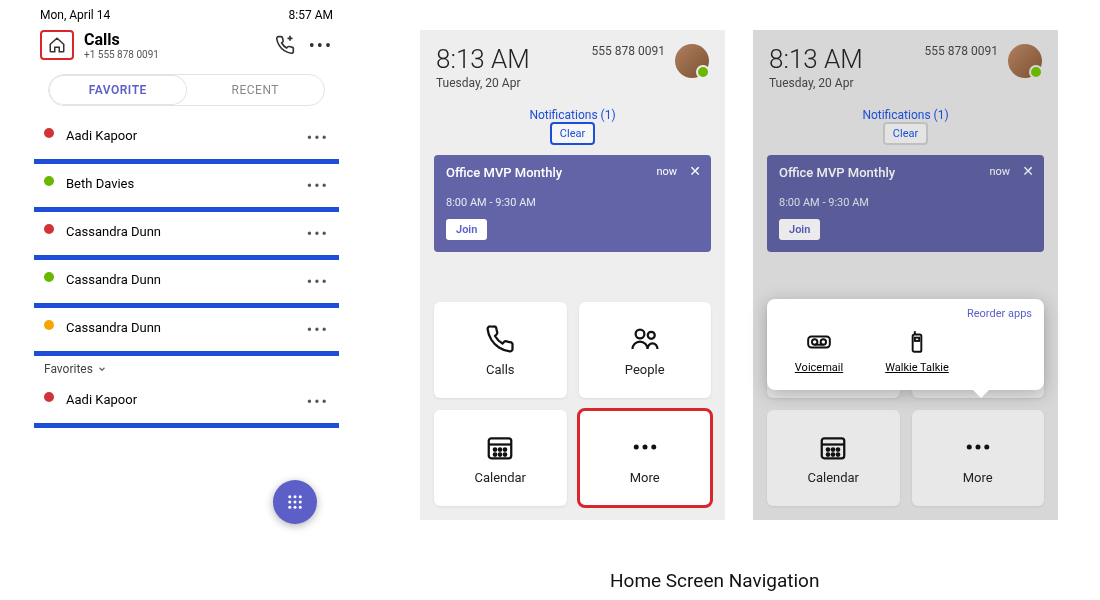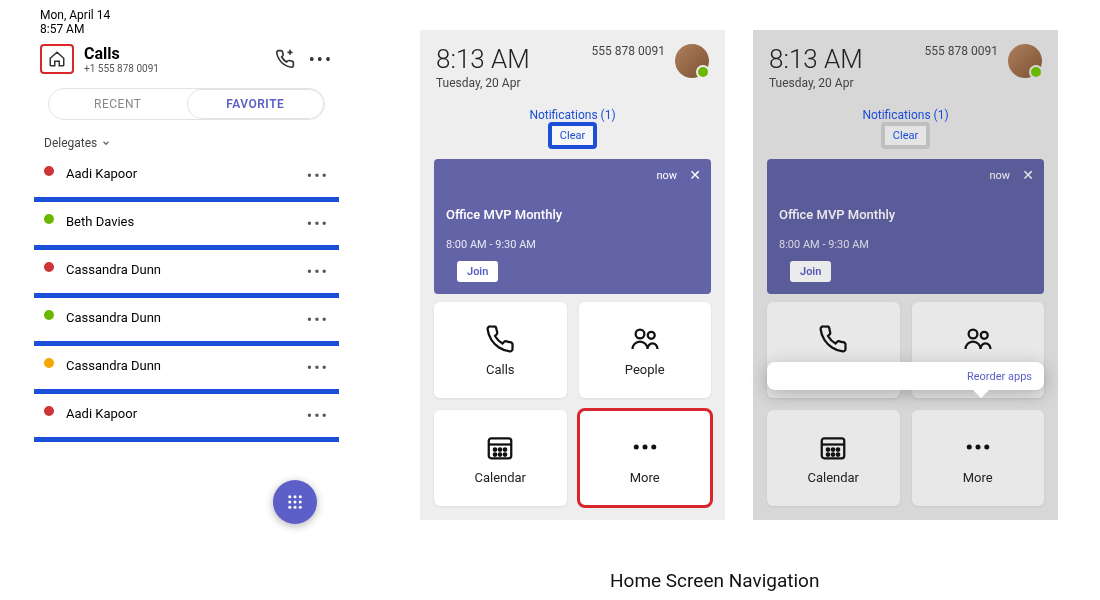--- a/index.html
+++ b/index.html
@@ -1,21 +1,21 @@
 <!DOCTYPE html>
 <html><head>
 <meta charset="utf-8">
 <style>
   * { box-sizing: border-box; margin: 0; padding: 0; font-family: -apple-system, "Segoe UI", Roboto, sans-serif; }
   body { background: #fff; width: 1100px; height: 600px; position: relative; }
   .stage { position: relative; width: 1100px; height: 600px; }
 
   
   .panel1 { position: absolute; left: 34px; top: 2px; width: 305px; height: 530px; background:#fff; }
-  .p1-statusbar { display:flex; justify-content:space-between; font-size:12px; color:#000; padding:6px 6px 4px;flex-direction:column; }
+  .p1-statusbar { display:flex; justify-content:space-between; font-size:12px; color:#000; padding:6px 6px 4px; }
   .p1-header { display:flex; align-items:center; padding:4px 6px 6px; }
   .home-hilite { border:2px solid #d9262c; border-radius:4px; padding:4px 6px; display:flex; align-items:center; justify-content:center; }
   .p1-titleblock { margin-left:10px; flex:1; }
   .p1-title { font-weight:700; font-size:16px; }
   .p1-sub { font-size:10px; color:#555; }
   .p1-acticons { display:flex; align-items:center; gap:14px; color:#333; }
   .p1-tabs { display:flex; border:1px solid #e3e3e3; border-radius:20px; margin:8px 14px 10px; overflow:hidden; height:32px; }
   .p1-tab { flex:1; display:flex; align-items:center; justify-content:center; font-size:12px; letter-spacing:.5px; }
   .p1-tab.active { color:#5b5fc7; font-weight:600; background:#fff; border-radius:20px; box-shadow:0 0 0 1px #e3e3e3 inset; }
   .p1-tab.inactive { color:#888; }
@@ -33,29 +33,29 @@
   .panel2 { left:420px; background:#eeeeee; }
   .panel3 { left:753px; background:#d7d7d7; }
   .hp-top { display:flex; align-items:flex-start; padding:14px 16px 6px; }
   .hp-clock { font-size:26px; font-weight:300; color:#222; }
   .hp-date { font-size:12px; color:#444; margin-top:2px; }
   .hp-phone { font-size:12px; color:#444; margin-left:auto; margin-right:10px; }
   .avatar { width:34px; height:34px; border-radius:50%; background:linear-gradient(135deg,#b08060,#7a5030); position:relative; }
   .avatar::after{content:"";position:absolute;right:-1px;bottom:-1px;width:10px;height:10px;border-radius:50%;background:#6bb700;border:2px solid #eee;}
   .panel3 .avatar::after{border-color:#d7d7d7;}
   .hp-notif-row{display:flex;align-items:center;justify-content:space-between;padding:12px 16px 6px;font-size:12px;color:#1d4ed8;flex-direction:column;}
-  .clearbtn{ font-size:11px; padding:3px 8px; border:4px solid #1d4ed8; border-radius:4px; background:#f6f6f6; }
+  .clearbtn{ font-size:11px; padding:3px 8px; border:2px solid #1d4ed8; border-radius:4px; background:#f6f6f6; }
   .panel3 .clearbtn{background:#e4e4e4;border-color:#bfbfbf;}
   .meetingcard{ margin:4px 14px 0; background:#6264a7; color:#fff; border-radius:4px; padding:10px 12px 12px; position:relative; }
   .panel3 .meetingcard{ filter:brightness(.92); }
-  .mc-title{font-size:13px;font-weight:500;margin-top:38px;}
+  .mc-title{font-size:13px;font-weight:500;}
   .mc-time{font-size:11px;opacity:.85;margin-top:16px;}
   .mc-now{position:absolute;right:34px;top:10px;font-size:11px;}
   .mc-close{position:absolute;right:10px;top:8px;font-size:14px;}
-  .joinbtn{margin-top:10px;display:inline-block;background:#fff;color:#5b5fc7;font-size:11px;font-weight:600;padding:4px 10px;border-radius:3px;margin-left:11px;}
+  .joinbtn{margin-top:10px;display:inline-block;background:#fff;color:#5b5fc7;font-size:11px;font-weight:600;padding:4px 10px;border-radius:3px;}
   .appgrid{position:absolute;left:14px;right:14px;bottom:14px;display:grid;grid-template-columns:1fr 1fr;gap:12px;}
   .apptile{background:#fff;border-radius:6px;height:96px;display:flex;flex-direction:column;align-items:center;justify-content:center;gap:8px;font-size:13px;color:#222;box-shadow:0 1px 3px rgba(0,0,0,.08);}
   .panel3 .apptile{background:#e8e8e8;}
   .apptile svg{width:30px;height:30px;}
   .hilite-more{outline:3px solid #d9262c;outline-offset:-1px;}
 
   
   .popup{position:absolute;left:14px;right:14px;bottom:130px;background:#fff;border-radius:8px;box-shadow:0 4px 18px rgba(0,0,0,.25);padding:12px 14px 16px;text-decoration:underline;}
   .popup-reorder{position:absolute;right:12px;top:8px;font-size:11px;color:#5b5fc7;}
   .popup-icons{display:flex;gap:34px;margin-top:18px;padding-left:6px;}
@@ -92,57 +92,57 @@
       <div class="p1-acticons">
         <svg width="20" height="20" viewBox="0 0 24 24" fill="none" stroke="#333" stroke-width="2">
             <path d="M22 16.9v3a2 2 0 0 1-2.2 2 19.8 19.8 0 0 1-8.6-3.1 19.5 19.5 0 0 1-6-6A19.8 19.8 0 0 1 2.1 4.2 2 2 0 0 1 4.1 2h3a2 2 0 0 1 2 1.7c.1.9.3 1.8.6 2.6a2 2 0 0 1-.5 2.1L8 9.6a16 16 0 0 0 6 6l1.2-1.2a2 2 0 0 1 2.1-.5c.8.3 1.7.5 2.6.6A2 2 0 0 1 22 16.9z"></path>
             <path d="M15 4h6M18 1v6"></path>
           </svg>
         <span style="font-size:18px;letter-spacing:2px;">•••</span>
       </div>
     </div>
 
     <div class="p1-tabs">
+      <div class="p1-tab active">FAVORITE</div>
       <div class="p1-tab inactive">RECENT</div>
-      <div class="p1-tab active">FAVORITE</div>
-    </div>
+    </div>
+
+
+    <div class="p1-row">
+        <span class="presence p-red"></span>
+        <span>Aadi Kapoor</span>
+        <span class="p1-more">•••</span>
+      </div>
+    <div class="p1-row">
+        <span class="presence p-green"></span>
+        <span>Beth Davies</span>
+        <span class="p1-more">•••</span>
+      </div>
+    <div class="p1-row">
+        <span class="presence p-red"></span>
+        <span>Cassandra Dunn</span>
+        <span class="p1-more">•••</span>
+      </div>
+    <div class="p1-row">
+        <span class="presence p-green"></span>
+        <span>Cassandra Dunn</span>
+        <span class="p1-more">•••</span>
+      </div>
+    <div class="p1-row">
+        <span class="presence p-orange"></span>
+        <span>Cassandra Dunn</span>
+        <span class="p1-more">•••</span>
+      </div>
 
     <div class="p1-section">
-      <span>Delegates</span>
+      <span>Favorites</span>
       <svg class="chev" width="10" height="10" viewBox="0 0 24 24" fill="none" stroke="#666" stroke-width="3">
           <path d="m6 9 6 6 6-6"></path>
         </svg>
     </div>
-
-    <div class="p1-row">
-        <span class="presence p-red"></span>
-        <span>Aadi Kapoor</span>
-        <span class="p1-more">•••</span>
-      </div>
-    <div class="p1-row">
-        <span class="presence p-green"></span>
-        <span>Beth Davies</span>
-        <span class="p1-more">•••</span>
-      </div>
-    <div class="p1-row">
-        <span class="presence p-red"></span>
-        <span>Cassandra Dunn</span>
-        <span class="p1-more">•••</span>
-      </div>
-    <div class="p1-row">
-        <span class="presence p-green"></span>
-        <span>Cassandra Dunn</span>
-        <span class="p1-more">•••</span>
-      </div>
-    <div class="p1-row">
-        <span class="presence p-orange"></span>
-        <span>Cassandra Dunn</span>
-        <span class="p1-more">•••</span>
-      </div>
-
     <div class="p1-row">
         <span class="presence p-red"></span>
         <span>Aadi Kapoor</span>
         <span class="p1-more">•••</span>
       </div>
 
     <div class="fab">
       <svg width="18" height="18" viewBox="0 0 24 24">
           <circle cx="5" cy="5" r="2"></circle>
           <circle cx="12" cy="5" r="2"></circle>
@@ -269,18 +269,37 @@
             <circle cx="5" cy="12" r="2"></circle>
             <circle cx="12" cy="12" r="2"></circle>
             <circle cx="19" cy="12" r="2"></circle>
           </svg>
         <span>More</span>
       </div>
     </div>
 
     <div class="popup">
       <span class="popup-reorder">Reorder apps</span>
+      <div class="popup-icons">
+        <div class="popup-item">
+          <svg width="26" height="26" viewBox="0 0 24 24" fill="none" stroke="#111" stroke-width="1.8">
+              <rect x="2" y="7" width="20" height="10" rx="3"></rect>
+              <circle cx="8" cy="12" r="2.5"></circle>
+              <circle cx="16" cy="12" r="2.5"></circle>
+              <path d="M8 14.5h8"></path>
+            </svg>
+          <span>Voicemail</span>
+        </div>
+        <div class="popup-item">
+          <svg width="26" height="26" viewBox="0 0 24 24" fill="none" stroke="#111" stroke-width="1.8">
+              <rect x="8" y="5" width="8" height="16" rx="1.5"></rect>
+              <rect x="10" y="8" width="4" height="3"></rect>
+              <path d="M10 2v3"></path>
+            </svg>
+          <span>Walkie Talkie</span>
+        </div>
+      </div>
     </div>
   </div>
 
   <div class="caption cap2">Home Screen Navigation</div>
 
 </div>
 
 </body></html>

